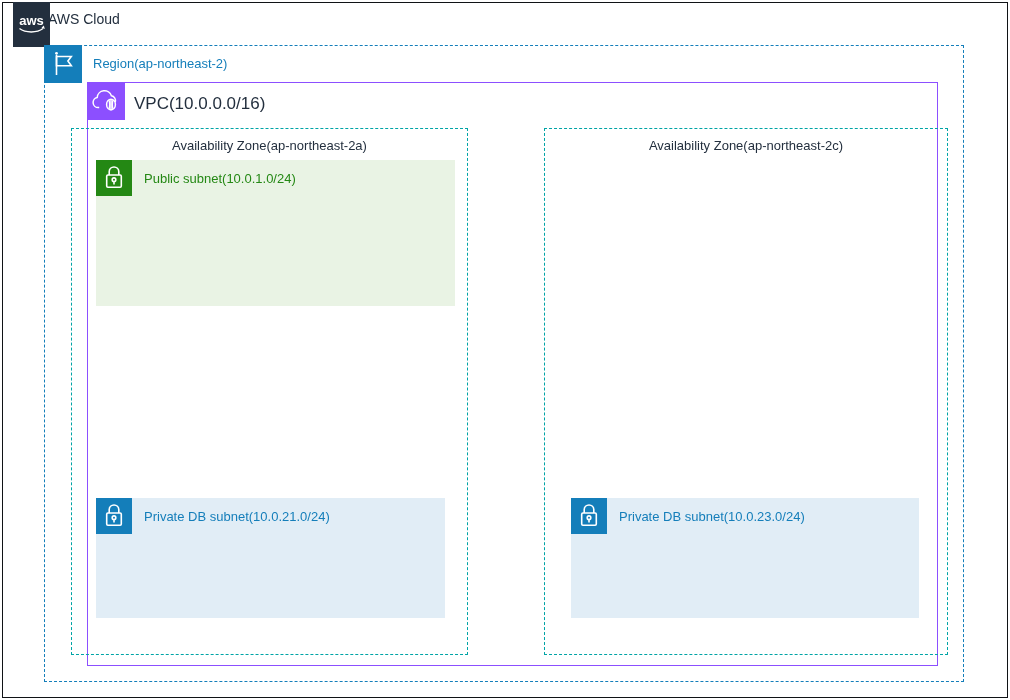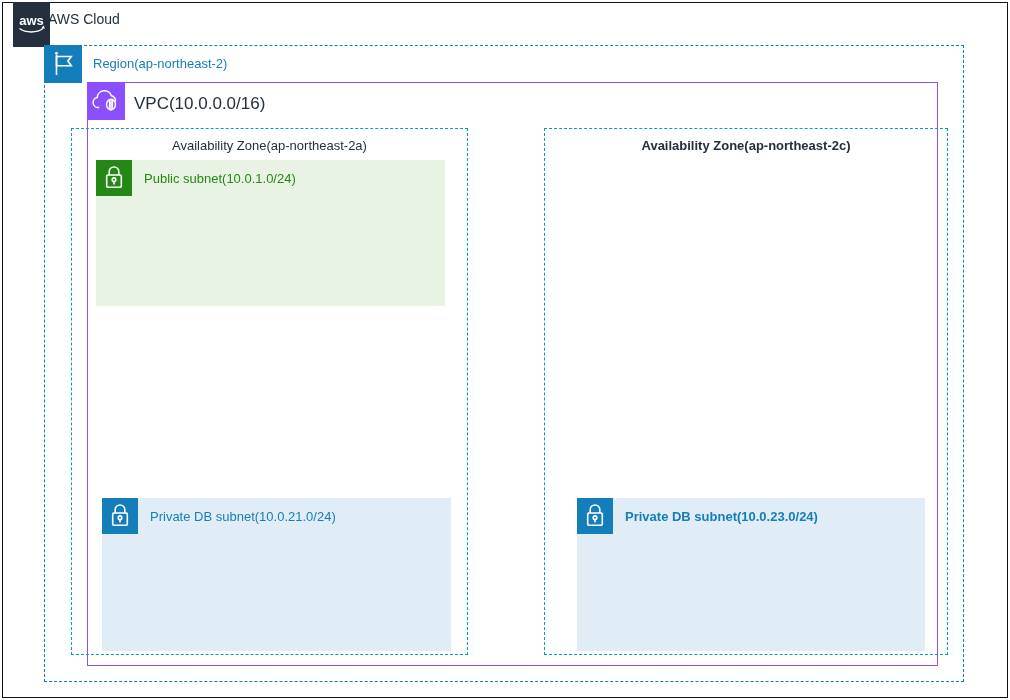--- a/index.html
+++ b/index.html
@@ -21,31 +21,31 @@
   .region-label{left:93px;top:56px;font-size:13px;color:var(--blue,#147EBA);white-space:nowrap;}
 
   
   .vpc-box{left:87px;top:82px;width:851px;height:584px;border:1.5px solid var(--purple,#8C4FFF);}
   .vpc-icon{left:87px;top:82px;width:38px;height:38px;background:var(--purple,#8C4FFF);display:flex;align-items:center;justify-content:center;}
   .vpc-label{left:134px;top:94px;font-size:17px;color:var(--dark,#232F3E);white-space:nowrap;}
 
   
   .az{top:128px;height:527px;border:1.5px dashed var(--teal,#00A4A6);}
   .az-a{left:71px;width:397px;}
-  .az-c{left:544px;width:404px;font-weight:bold;}
+  .az-c{left:544px;width:404px;}
   .az-label{position:absolute;top:9px;left:0;width:100%;text-align:center;font-size:13px;color:var(--dark,#232F3E);}
 
   
   .subnet{position:absolute;}
   .az-a .subnet{left:24px;width:349px;}
   .az-c .subnet{left:26px;width:348px;}
   .subnet.pos-public{top:31px;height:146px;}
   .subnet.pos-private{top:196px;height:154px;}
-  .subnet.pos-db{top:369px;height:153px;margin-left:6px;}
-  .subnet.kind-public{background:var(--public-bg,#E9F3E4);}
+  .subnet.pos-db{top:369px;height:120px;}
+  .subnet.kind-public{background:var(--public-bg,#E9F3E4);padding-left:10px;}
   .subnet.kind-private{background:var(--private-bg,#E1EDF6);}
   .subnet-icon{position:absolute;left:0;top:0;width:36px;height:36px;display:flex;align-items:center;justify-content:center;}
   .kind-public .subnet-icon{background:var(--green,#248814);}
   .kind-private .subnet-icon{background:var(--blue,#147EBA);}
   .subnet-label{position:absolute;left:48px;top:11px;font-size:13px;white-space:nowrap;}
   .kind-public .subnet-label{color:var(--green,#248814);}
   .kind-private .subnet-label{color:var(--blue,#147EBA);}
 
   svg{display:block;}
 </style>

